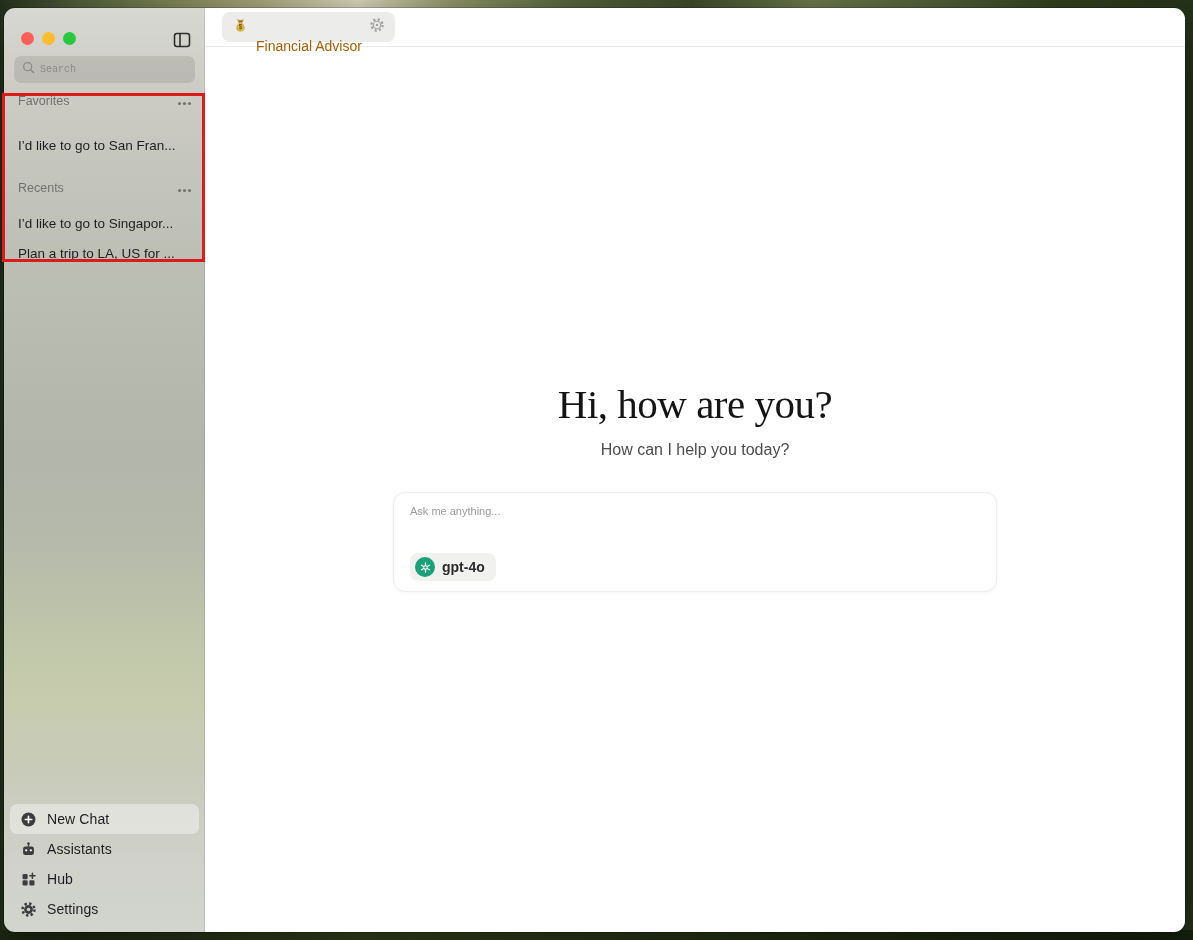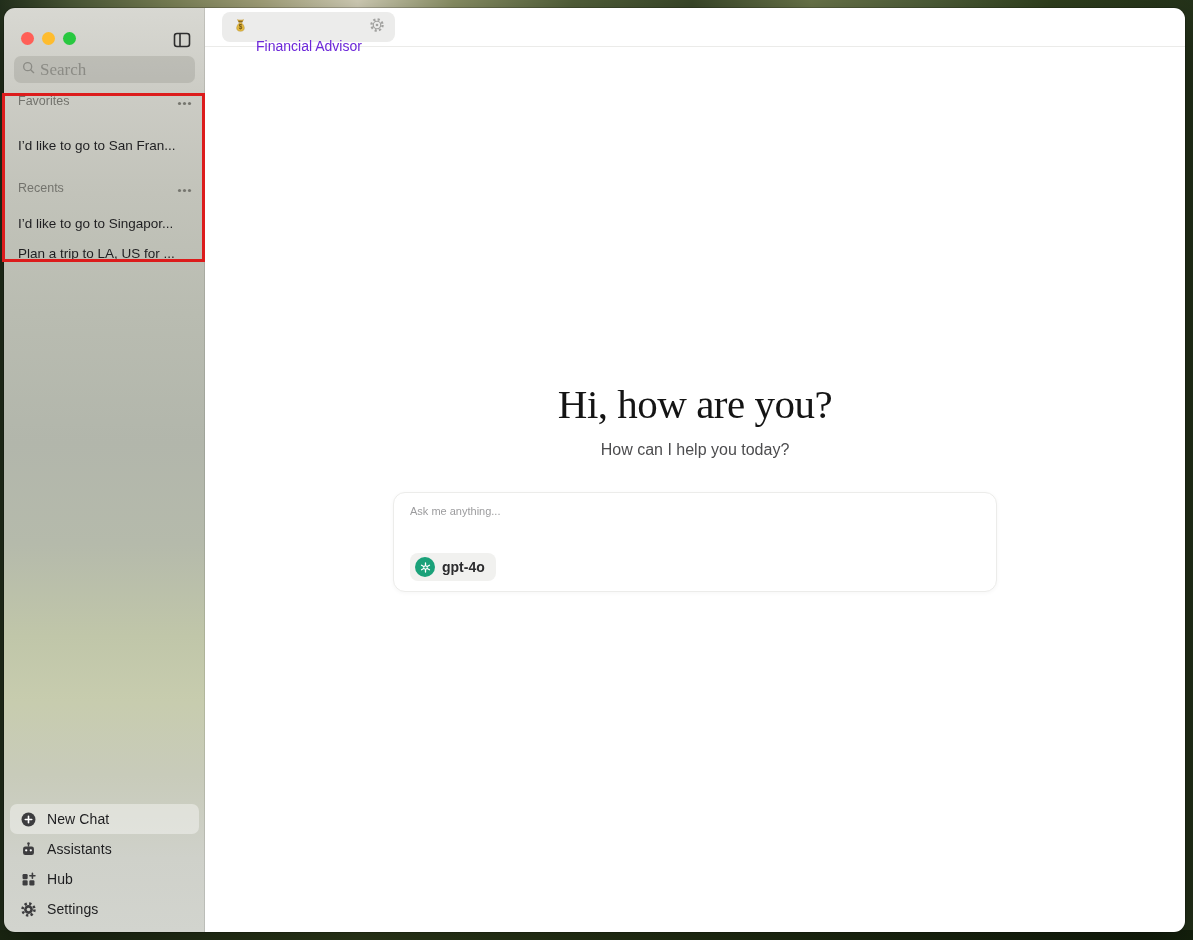--- a/index.html
+++ b/index.html
@@ -39,21 +39,21 @@
 
   .sb-toggle { position:absolute; top:22px; right:12px; width:20px; height:20px; cursor:pointer; }
 
   .search {
     position:absolute; top:48px; left:10px; width:181px; height:27px;
     background:rgba(118,118,108,0.22); border-radius:7px;
     display:flex; align-items:center; padding:0 7px; gap:4px;
   }
   .search input {
     flex:1; border:none; outline:none; background:transparent;
-    font-size:17px; color:#333; font-family:Liberation Serif, serif;
+    font-size:10px; color:#333; font-family:Liberation Mono, monospace;
   }
   .search input::placeholder { color:#8b8b85; }
 
   .sb-section-header {
     position:absolute; left:14px; right:12px; height:16px;
     display:flex; align-items:center; justify-content:space-between;
   }
   .sb-section-title { font-size:12.5px; color:#73736d; }
   .sb-item {
     position:absolute; left:14px; right:8px; height:24px;
@@ -81,21 +81,21 @@
   .main { flex:1; background:#ffffff; position:relative; }
   .tabbar {
     height:39px; border-bottom:1px solid #ebebe9;
     display:flex; align-items:center; padding-left:17px;
   }
   .tab {
     height:30px; background:#ececeb; border-radius:8px;
     display:flex; align-items:center; gap:7px; padding:0 10px;
     cursor:pointer;
   }
-  .tab-label { font-size:14px; font-weight:500; color:#6d28d9;margin-top:38px; }
+  .tab-label { font-size:14px; font-weight:500; color:#a16207;margin-top:38px; }
   .tab .gear { opacity:0.9; }
 
   .hero { position:absolute; top:372px; left:0; right:0; text-align:center; }
   .hero h1 {
     font-family:"Liberation Serif","DejaVu Serif",serif;
     font-size:41px; font-weight:500; color:#141414; letter-spacing:-0.5px;
   }
   .hero p { margin-top:13px; font-size:16px; color:#4c4c4e; }
 
   .composer {

